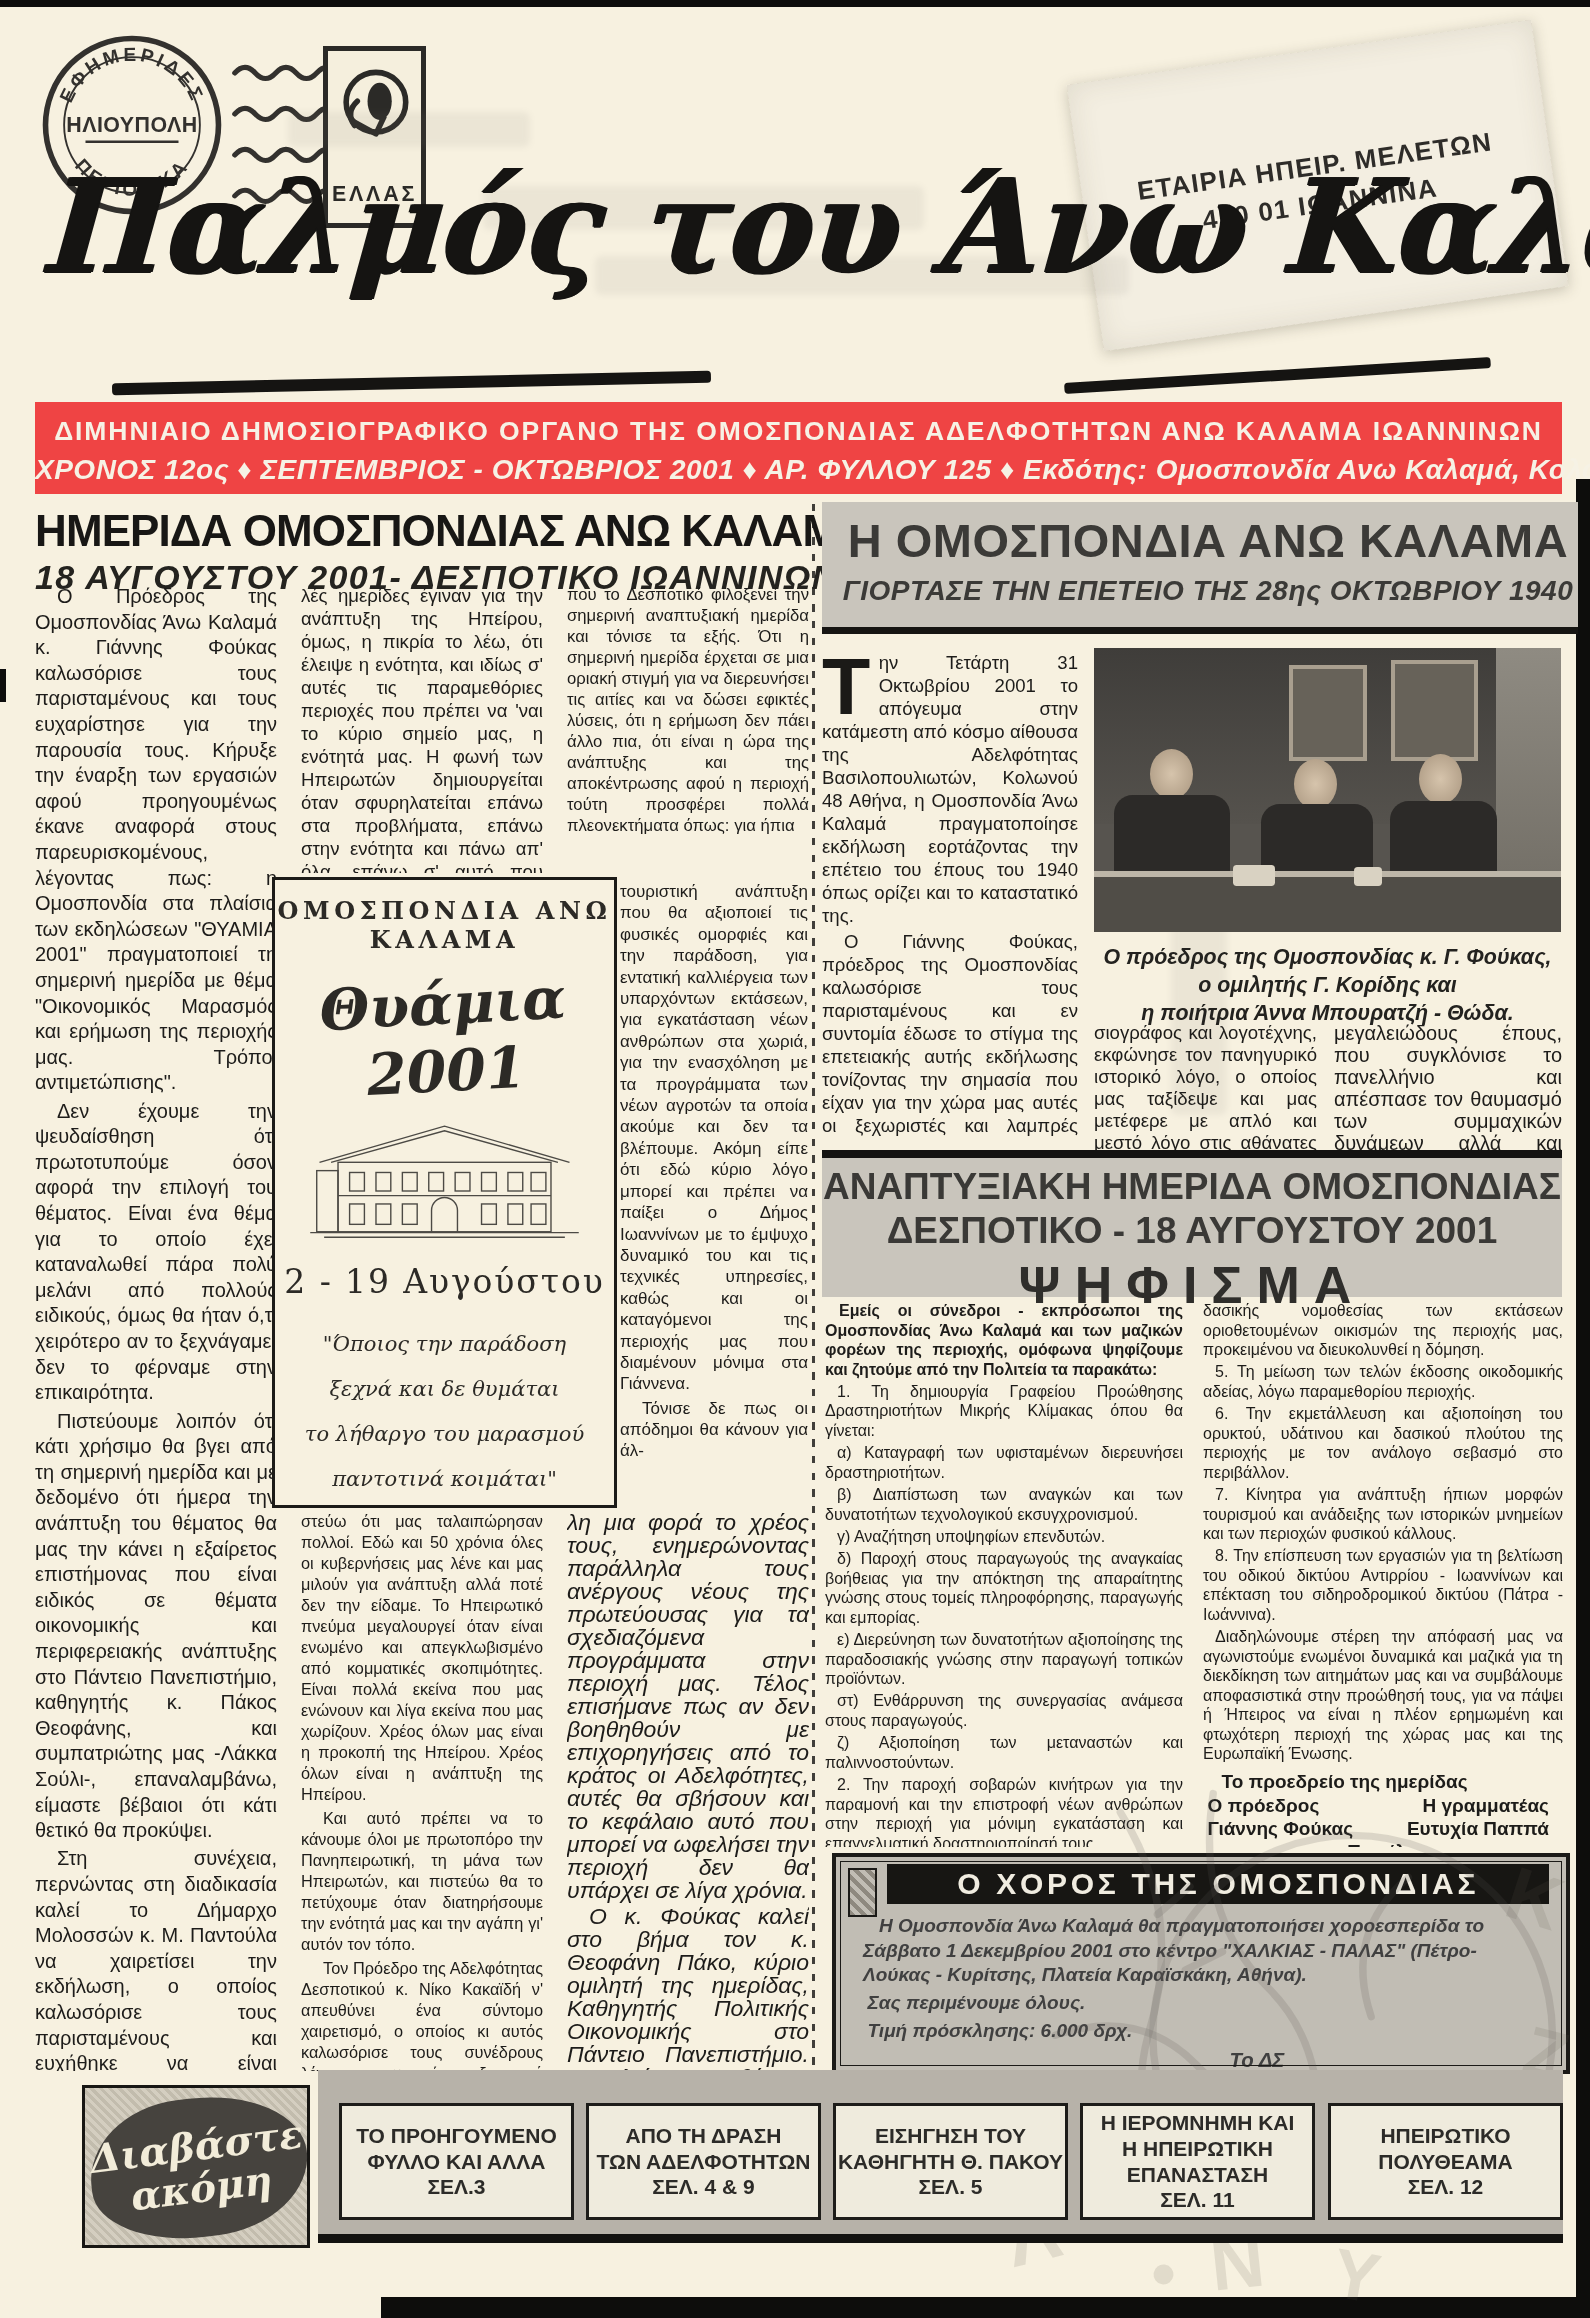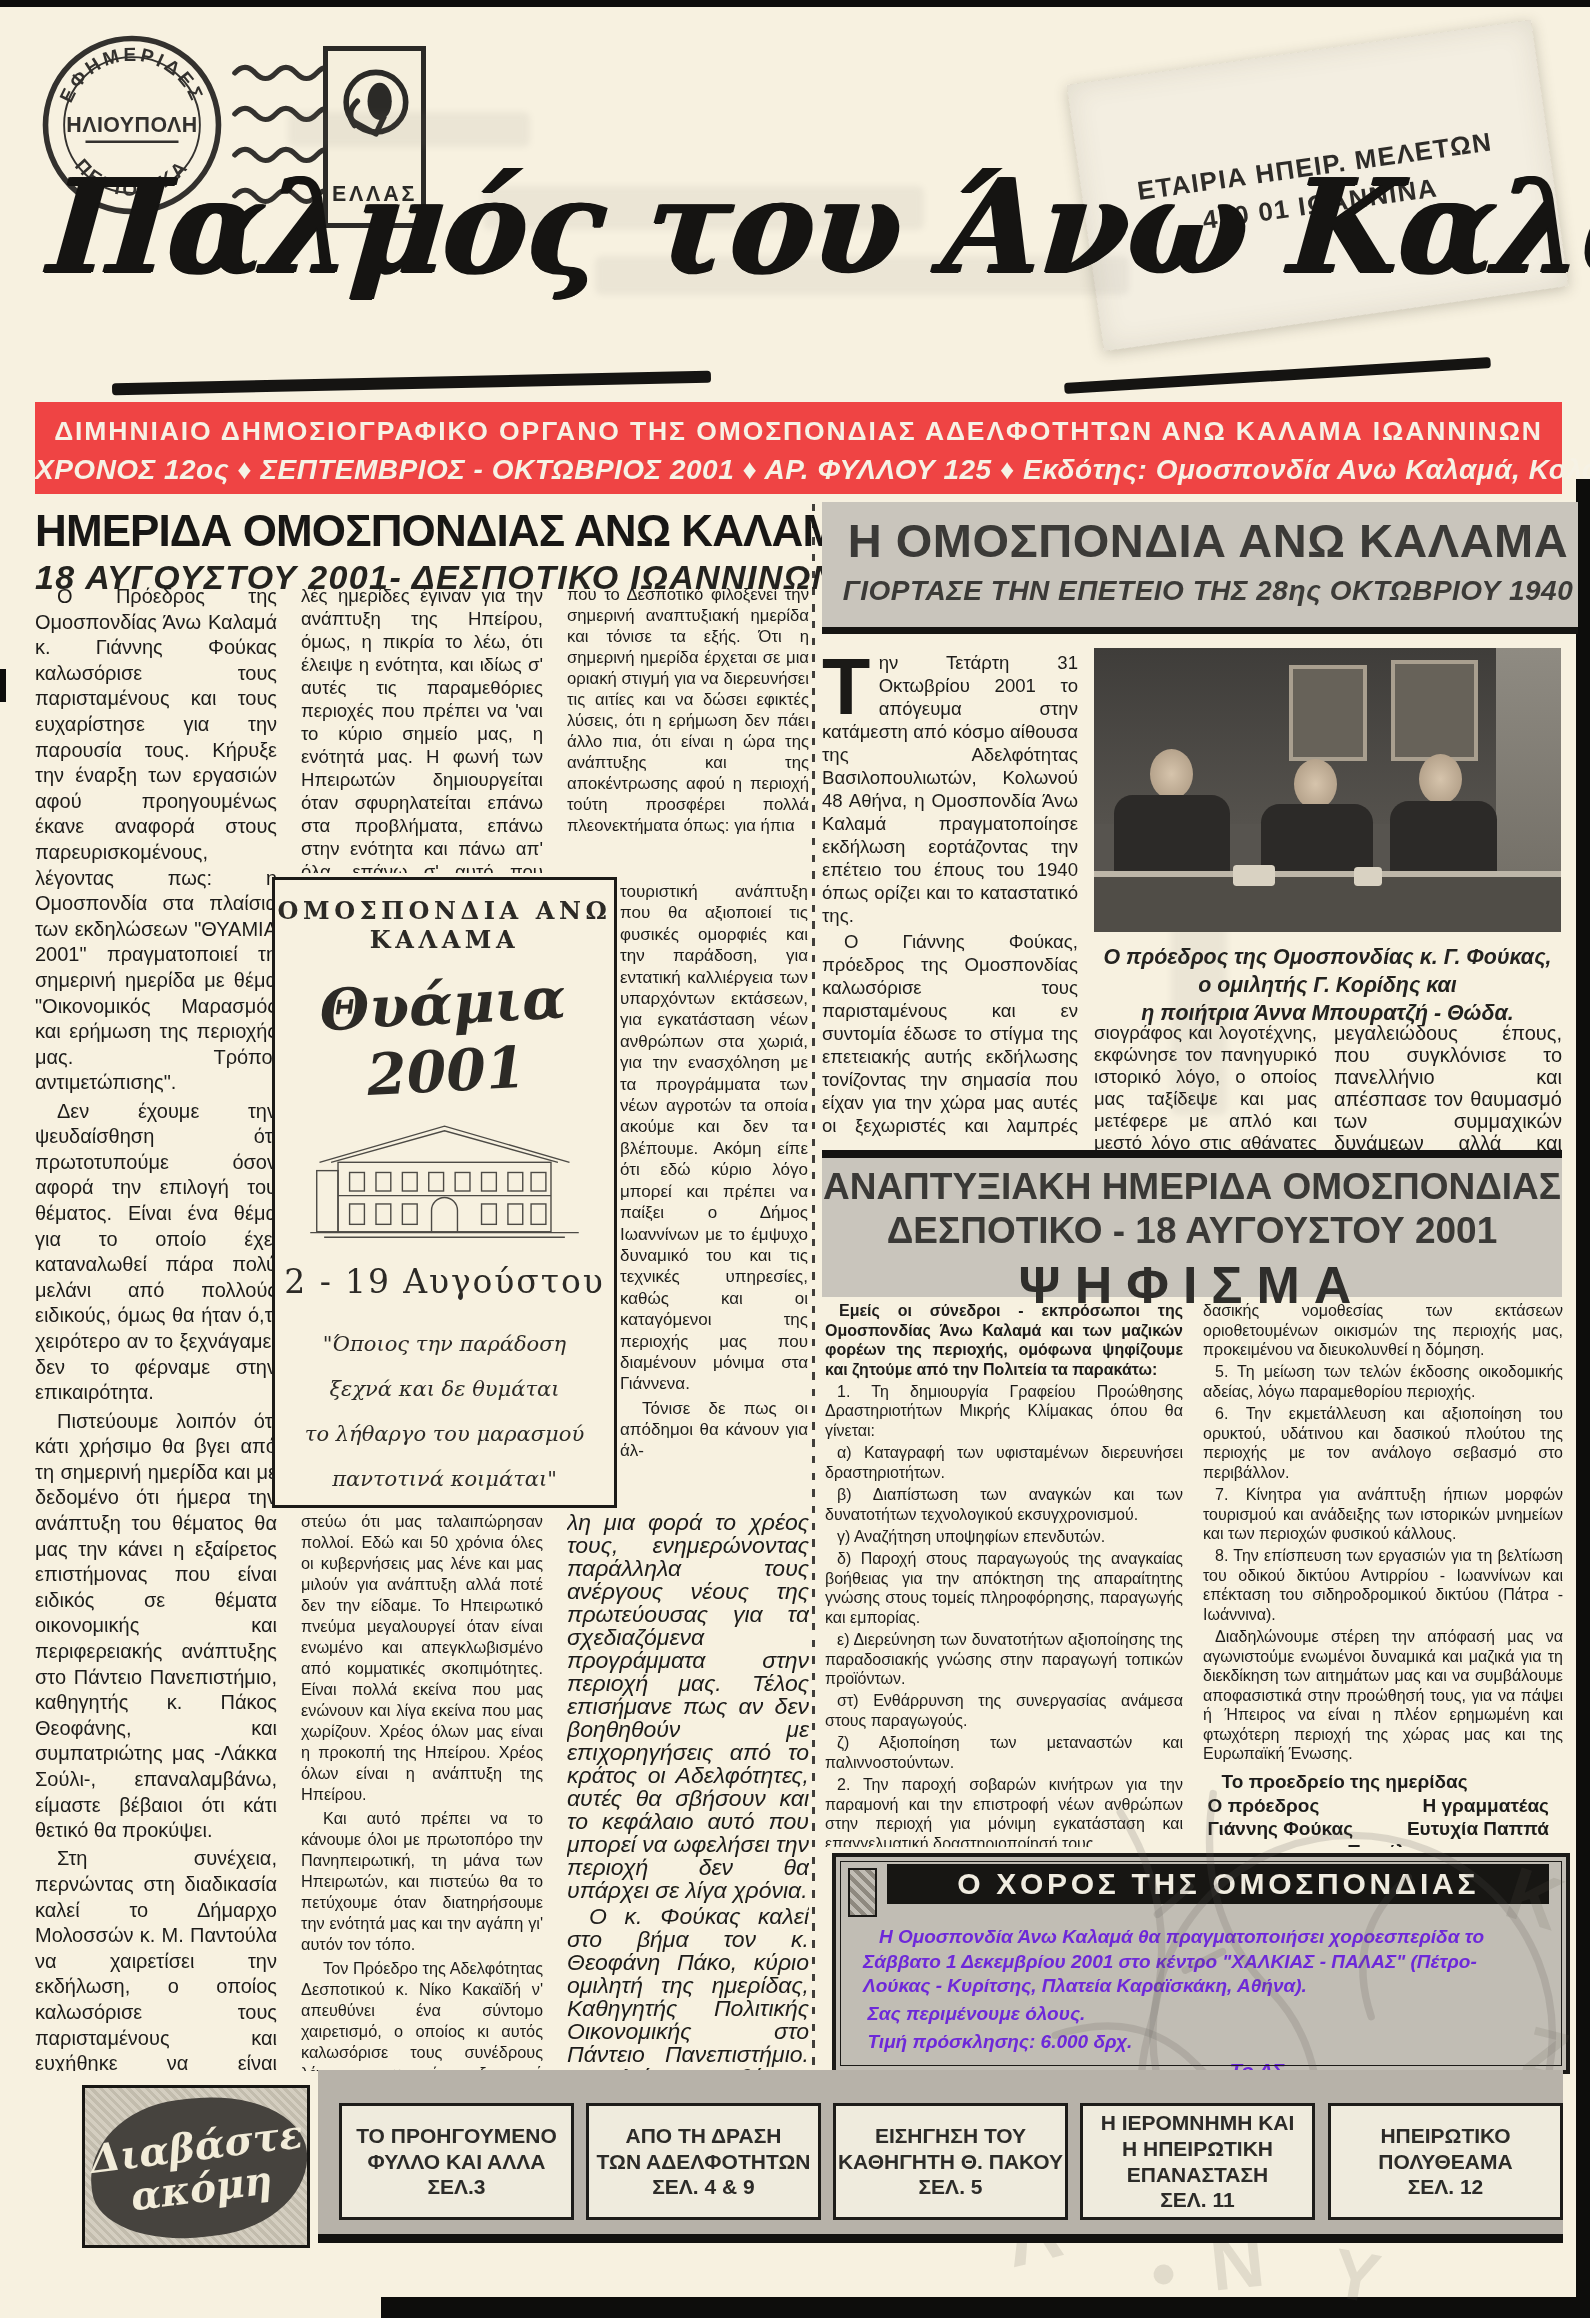--- a/index.html
+++ b/index.html
@@ -77,21 +77,21 @@
   .signoff{font-weight:bold;font-size:19px;}
   .signoff .row{display:flex;justify-content:space-between;padding:0 14px 0 4.6px;}
 
   
   .dance{border:4.6px solid #1b1a17;background:#c1bdb4;overflow:hidden;}
   .dance .inner{position:absolute;inset:3.7px;border:1.9px solid #1b1a17;pointer-events:none;}
   .dance-title{margin:7.4px 16.7px 0 51px;height:40px;background:#171613;color:#f0ece0;
       font-size:30px;font-weight:800;letter-spacing:3.7px;text-align:center;line-height:40px;}
   .dance-deco{position:absolute;left:12px;top:11px;width:25px;height:45px;border:2.8px solid #1b1a17;
       background:repeating-linear-gradient(45deg,#8e897f 0 4.2px,#c1bdb4 4.2px 8.4px);}
-  .dance-body{padding:21px 27px 0 27px;font-size:19px;font-weight:700;font-style:italic;color:#6d28d9;line-height:1.28;}
+  .dance-body{padding:10px 27px 0 27px;font-size:19px;font-weight:700;font-style:italic;color:#404040;line-height:1.28;}
   .dance-body p{margin:0 0 3.7px 0;text-indent:16px;}
   .dance-sig{text-align:center;margin:1.9px 0 2.8px 112px;font-size:20.4px;}
 
   
   .read-box{border:3.7px solid #171613;background:repeating-linear-gradient(45deg,#d4cec0 0 3.3px,#c2bcad 3.3px 6.5px);overflow:visible;}
   .read-blob{position:absolute;left:4.6px;top:10.2px;width:218px;height:139px;background:#46433e;
       border-radius:46% 54% 48% 52% / 58% 50% 56% 44%;transform:rotate(-7deg);
       display:flex;flex-direction:column;justify-content:center;align-items:center;gap:1.9px;}
   .read-blob div{font-family:"DejaVu Serif",serif;font-style:italic;font-weight:800;font-size:39px;color:#f2ecd9;line-height:1.05;}
   .nav-band{background:#b7b2a9;border-bottom:9.3px solid #131210;}

